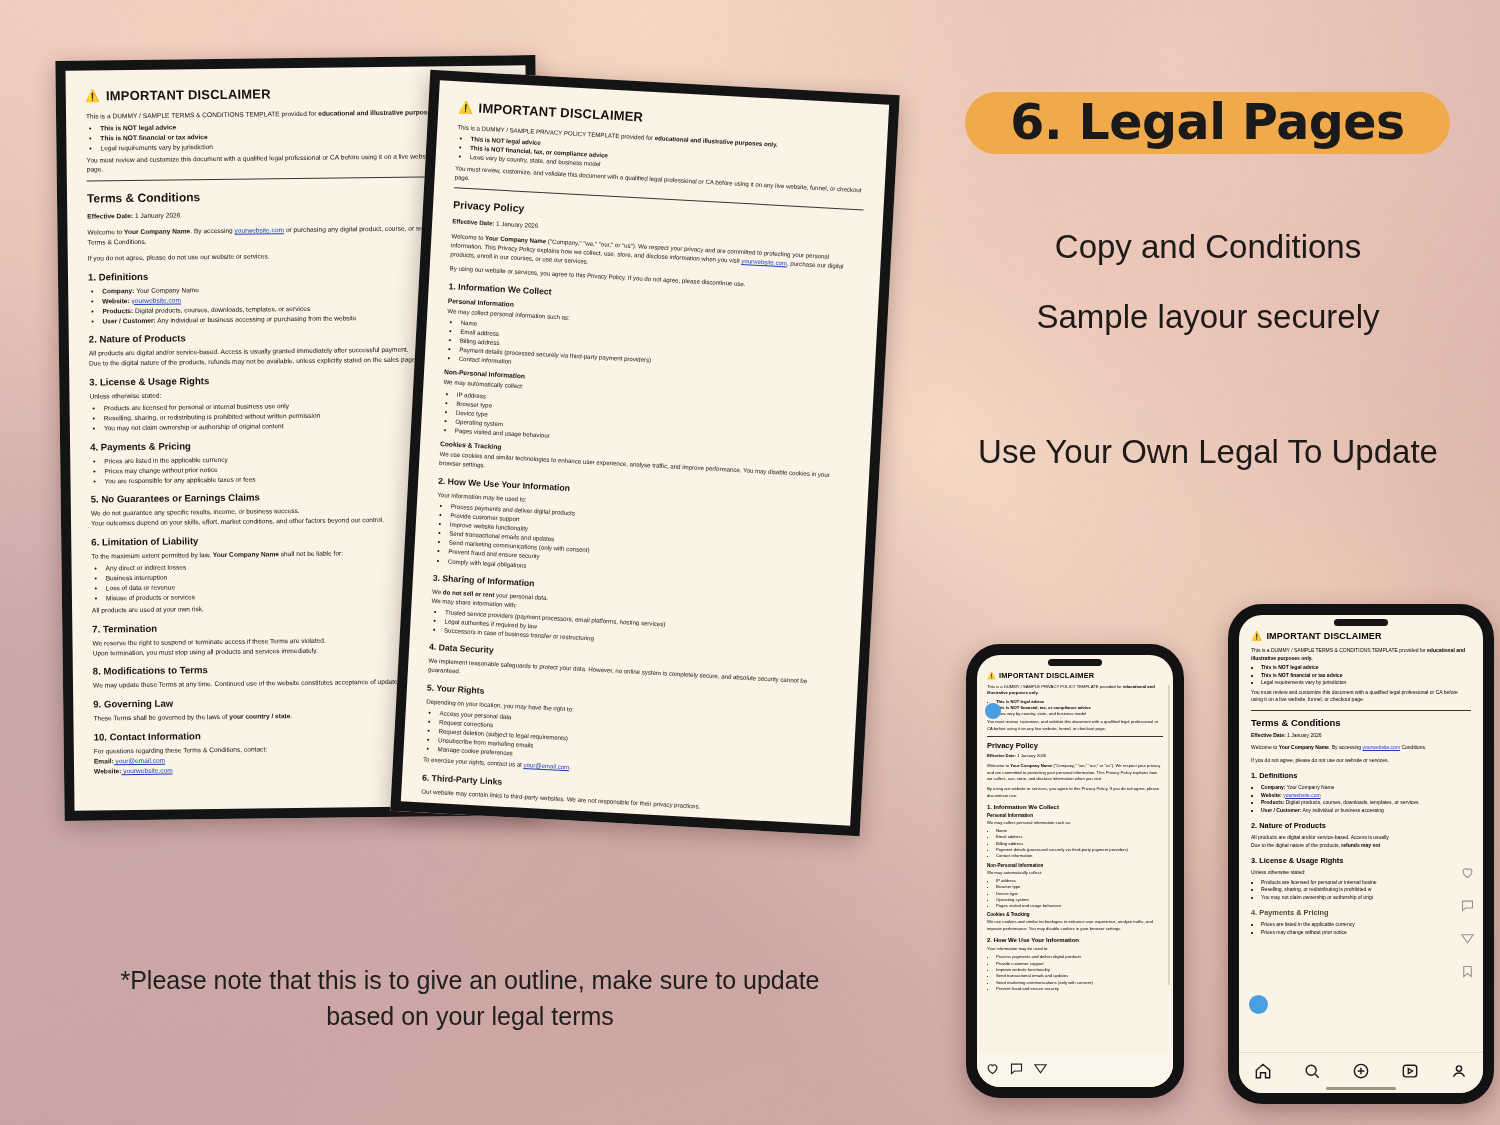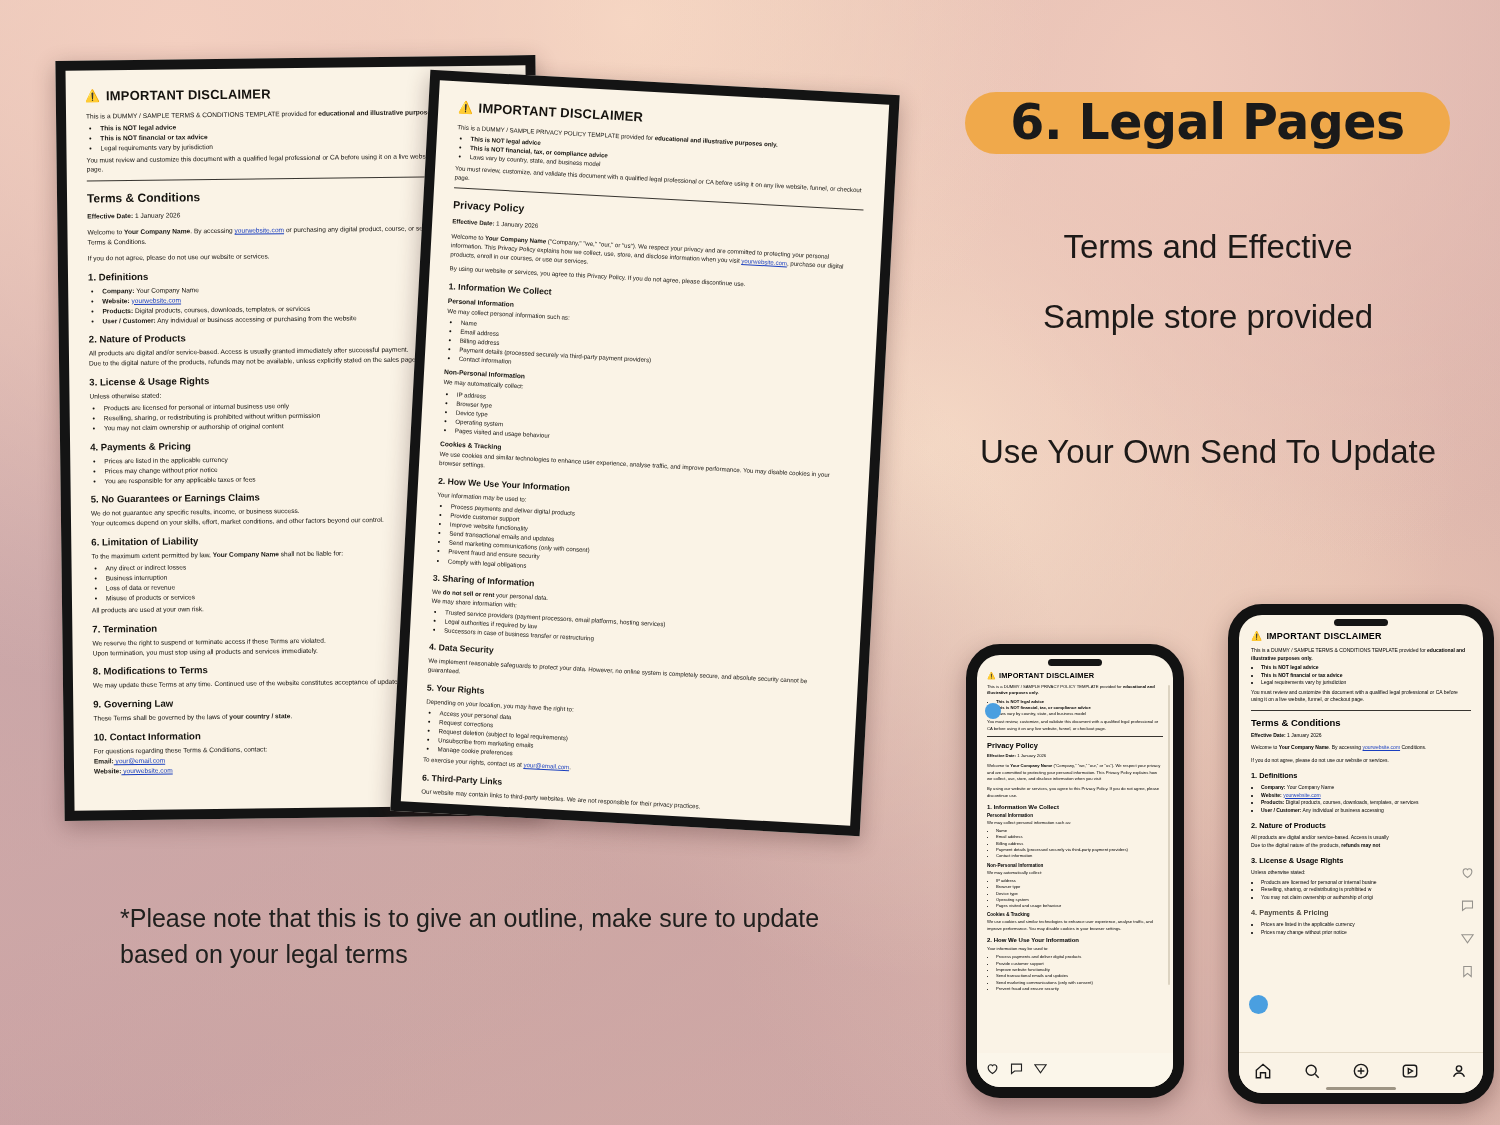--- a/index.html
+++ b/index.html
@@ -72,22 +72,22 @@
   }
   .subline{
     position:absolute;z-index:5;text-align:center;width:520px;left:948px;
     font-family:"Liberation Sans", sans-serif;
     font-size:33px;color:#1d1a18;font-weight:400;
   }
   #sub1{top:228px;}
   #sub2{top:298px;}
   #sub3{top:430px;line-height:1.32;}
   .footnote{
-    position:absolute;left:120px;top:900px;width:700px;z-index:6;
-    font-size:25px;line-height:1.45;color:#20201e;
+    position:absolute;left:120px;top:962px;width:700px;z-index:6;
+    text-align:center;font-size:25px;line-height:1.45;color:#20201e;
   }
 
   
   .phone{
     position:absolute;border:11px solid #121212;border-radius:34px;
     background:#faf3e6;box-shadow:0 8px 24px rgba(60,30,30,.35);
     overflow:hidden;z-index:6;
   }
   #phone-left{left:966px;top:644px;width:196px;height:432px;}
   #phone-right{left:1228px;top:604px;width:244px;height:478px;}
@@ -322,23 +322,23 @@
     <div class="sec-h">7. Children's Privacy</div>
     <div class="tiny">Our services are not intended for individuals under 18 years of age. We do not knowingly collect information from minors.</div>
 
     <div class="sec-h">8. Policy Updates</div>
 
   </div>
 </div>
 
 <div class="title-pill"></div>
 <div class="title-text">6. Legal Pages</div>
-<div class="subline" id="sub1">Terms and Effective</div>
-<div class="subline" id="sub2">Sample store provided</div>
-<div class="subline" id="sub3">Use Your Own Send To Update</div>
+<div class="subline" id="sub1">Copy and Conditions</div>
+<div class="subline" id="sub2">Sample layour securely</div>
+<div class="subline" id="sub3">Use Your Own Legal To Update</div>
 <div class="footnote">*Please note that this is to give an outline, make sure to update based on your legal terms</div>
 
 <div class="phone" id="phone-left">
   <div class="notch"></div>
   <div class="side-btn" style="left:-14px;top:70px;width:4px;height:26px;"></div>
   <div class="side-btn" style="left:-14px;top:104px;width:4px;height:26px;"></div>
   <div class="side-btn" style="right:-14px;top:90px;width:4px;height:34px;"></div>
   <div class="pbody">
     <div class="disclaimer-title" style="font-size:7.4px;gap:3px;margin-bottom:4px;">
       <span style="font-size:7px">⚠️</span>

